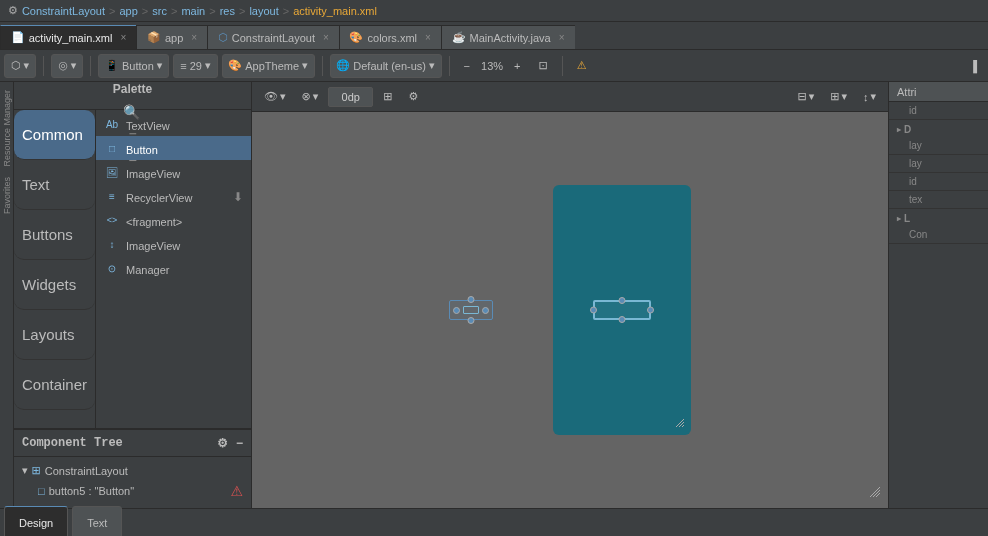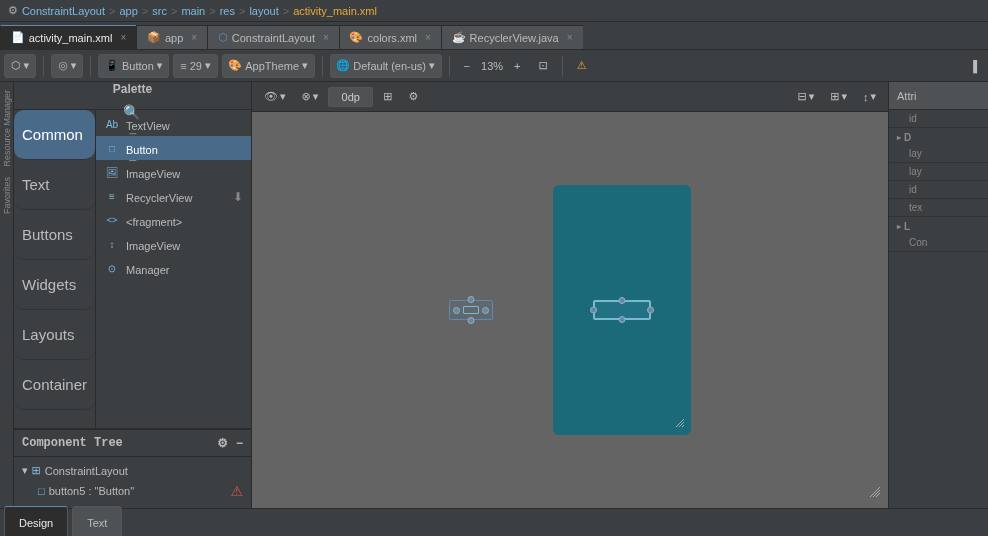--- a/index.html
+++ b/index.html
@@ -274,21 +274,21 @@
 
     
     .attributes-panel {
       width: 100px;
       background: #3c3f41;
       border-left: 1px solid #2b2b2b;
       display: flex;
       flex-direction: column;
     }
     .attr-header {
-      height: 28px;
+      height: 20px;
       background: #4e5254;
       display: flex;
       align-items: center;
       padding: 0 8px;
       font-size: 11px;
       color: #bbb;
       border-bottom: 1px solid #2b2b2b;
     }
     .attr-row {
       display: flex;
@@ -404,21 +404,21 @@
     <span>ConstraintLayout</span>
     <span class="close-x">×</span>
   </div>
   <div class="tab">
     <span style="color:#e05252;">🎨</span>
     <span>colors.xml</span>
     <span class="close-x">×</span>
   </div>
   <div class="tab">
     <span style="color:#c57bdb;">☕</span>
-    <span>RecyclerView.java</span>
+    <span>MainActivity.java</span>
     <span class="close-x">×</span>
   </div>
 </div>
 
 <div class="toolbar">
   <div class="toolbar-dropdown">
     <span>⬡</span>
     <span>▾</span>
   </div>
   <div class="toolbar-sep"></div>

